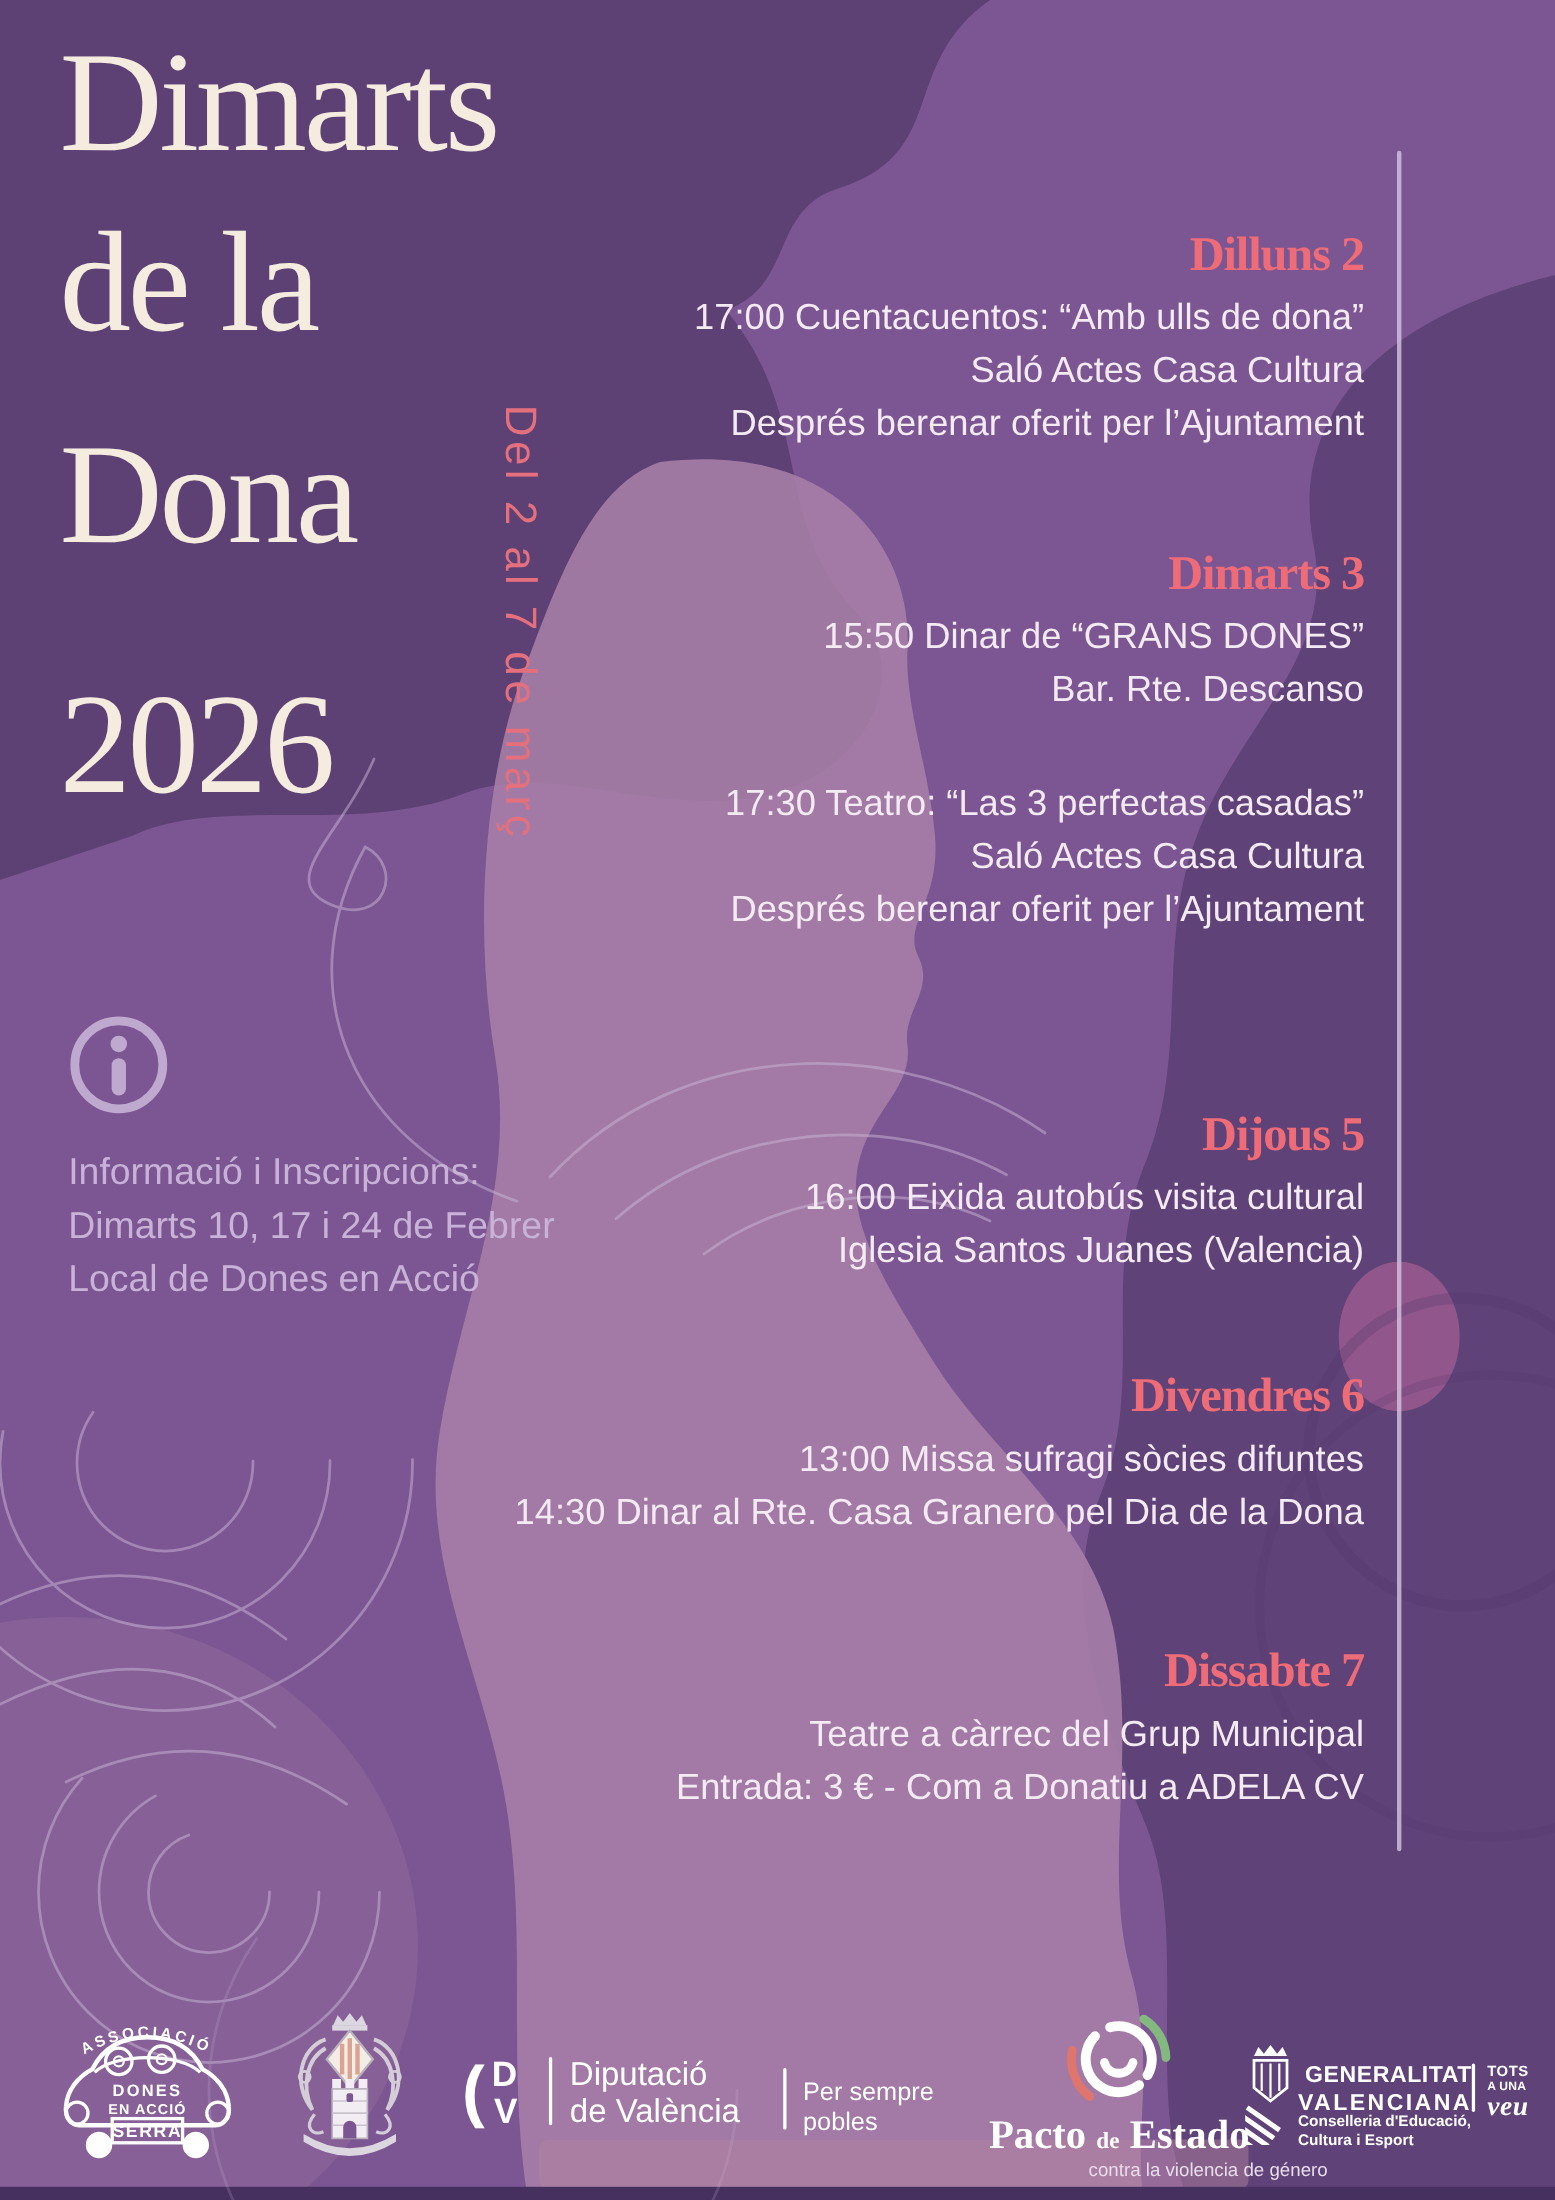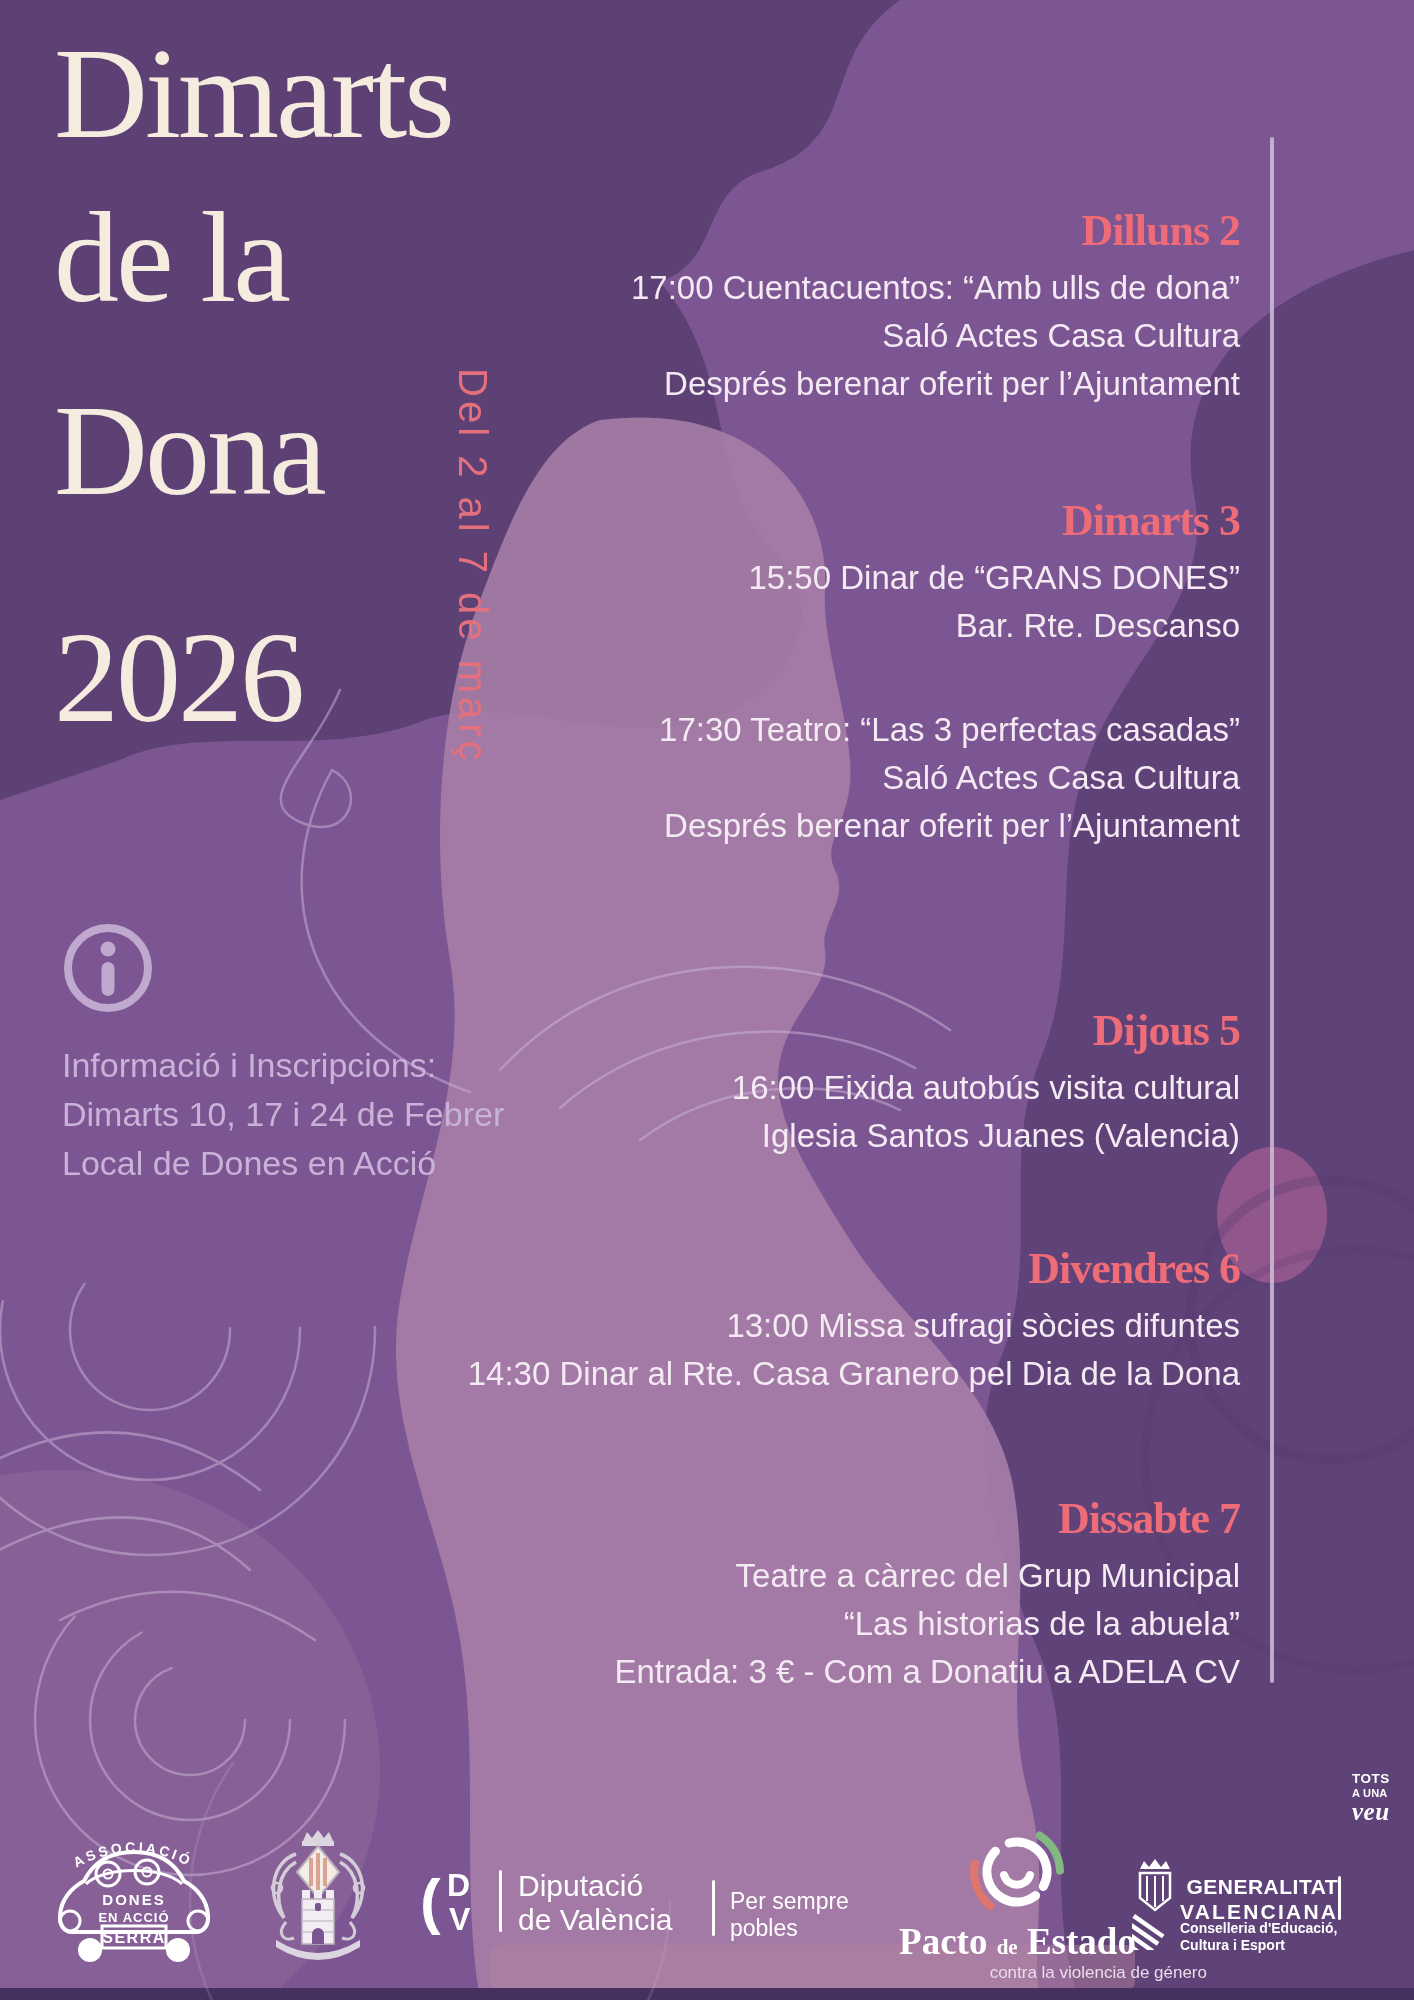--- a/index.html
+++ b/index.html
@@ -159,21 +159,20 @@
     <div class="day-events">
       <div>13:00 Missa sufragi sòcies difuntes</div>
       <div>14:30 Dinar al Rte. Casa Granero pel Dia de la Dona</div>
     </div>
   </section>
 
   <section class="day s5">
     <h2 class="day-title">Dissabte 7</h2>
     <div class="day-events">
       <div>Teatre a càrrec del Grup Municipal</div>
-      <div>“Las historias de la abuela”</div>
       <div>Entrada: 3 € - Com a Donatiu a ADELA CV</div>
     </div>
   </section>
 
   <svg class="info-icon" viewBox="0 0 100 100">
     <circle cx="50" cy="50" r="40" fill="none" stroke="#cdb8da" stroke-width="8"></circle>
     <circle cx="50" cy="31" r="7.5" fill="#cdb8da"></circle>
     <rect x="43.5" y="44" width="13" height="34" rx="6.5" fill="#cdb8da"></rect>
   </svg>
   <div class="info-text">
@@ -264,21 +263,21 @@
       <rect x="0" y="9" width="36" height="4.5" fill="#ffffff"></rect>
       <rect x="0" y="18" width="36" height="4.5" fill="#ffffff"></rect>
       <rect x="0" y="27" width="36" height="4.5" fill="#ffffff"></rect>
     </g>
   </svg>
   <div class="ftext gva-name" style="left:1180px;top:1874px">
     <div>GENERALITAT</div>
     <div class="l2">VALENCIANA</div>
   </div>
   <div class="vbar" style="left:1338px;top:1876px;height:44px;width:2.5px"></div>
-  <div class="ftext gva-motto" style="left:1352px;top:1772px">
+  <div class="ftext gva-motto" style="left:1352px;top:1876px">
     <div>TOTS</div>
     <div class="sub">A UNA</div>
     <div class="gva-veu">veu</div>
   </div>
   <div class="ftext gva-dept" style="left:1180px;top:1920px">
     <div>Conselleria d'Educació,</div>
     <div>Cultura i Esport</div>
   </div>
 
 </div>

